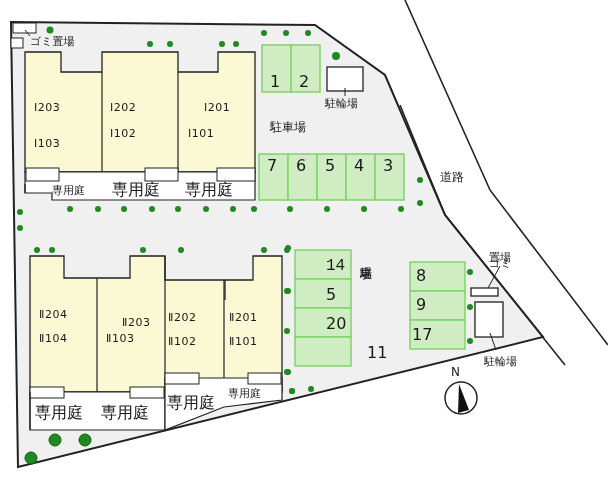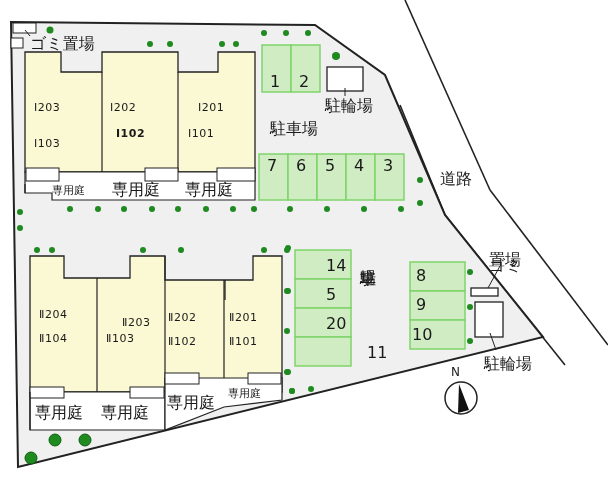--- a/index.html
+++ b/index.html
@@ -2,22 +2,22 @@
 <html><head>
 <meta charset="utf-8">
 <style>
   html, body { margin:0; padding:0; background:#ffffff; }
   body { width:608px; height:480px; position:relative; overflow:hidden; font-family:"DejaVu Sans", sans-serif; }
   svg.base { position:absolute; left:0; top:0; }
   .lbl { position:absolute; color:#1a1a1a; white-space:nowrap; line-height:1; }
   .unit { font-family:"DejaVu Sans", sans-serif; font-size:11px; letter-spacing:0.5px; }
   .garden-big { font-size:16px; }
   .garden-small { font-size:11px; }
-  .facility { font-size:16px; }
-  .area { font-size:16px; }
+  .facility { font-size:11px; }
+  .area { font-size:12px; }
   .num { font-size:16px; }
   .vert { writing-mode:vertical-rl; }
 </style>
 </head>
 <body>
 
 <svg class="base" width="608" height="480" viewBox="0 0 608 480">
 
   <line x1="405" y1="0" x2="490" y2="190" stroke="#222" stroke-width="1.6"></line>
   <line x1="490" y1="190" x2="608" y2="345" stroke="#222" stroke-width="1.6"></line>
@@ -154,22 +154,22 @@
 <div class="lbl area" style="left:440px;top:171px;">道路</div>
 <div class="lbl area vert" style="left:360px;top:257px;">駐車場</div>
 <div class="lbl facility" style="left:489px;top:238px;margin-top:20px;">ゴミ</div>
 <div class="lbl facility" style="left:489px;top:252px;">置場</div>
 <div class="lbl facility" style="left:484px;top:356px;">駐輪場</div>
 <div class="lbl" style="left:451px;top:366px;font-size:12px;">N</div>
 
 <div class="lbl unit" style="left:34px;top:102px;">Ⅰ203</div>
 <div class="lbl unit" style="left:34px;top:128px;margin-top:10px;">Ⅰ103</div>
 <div class="lbl unit" style="left:110px;top:102px;">Ⅰ202</div>
-<div class="lbl unit" style="left:116px;top:128px;font-weight:bold;">Ⅰ102</div>
-<div class="lbl unit" style="left:198px;top:102px;text-align:center;">Ⅰ201</div>
+<div class="lbl unit" style="left:110px;top:128px;">Ⅰ102</div>
+<div class="lbl unit" style="left:204px;top:102px;text-align:center;">Ⅰ201</div>
 <div class="lbl unit" style="left:188px;top:128px;">Ⅰ101</div>
 <div class="lbl garden-small" style="left:52px;top:185px;">専用庭</div>
 <div class="lbl garden-big" style="left:112px;top:182px;">専用庭</div>
 <div class="lbl garden-big" style="left:185px;top:182px;">専用庭</div>
 
 <div class="lbl unit" style="left:39px;top:309px;text-align:center;">Ⅱ204</div>
 <div class="lbl unit" style="left:39px;top:333px;">Ⅱ104</div>
 <div class="lbl unit" style="left:106px;top:317px;margin-left:16px;">Ⅱ203</div>
 <div class="lbl unit" style="left:106px;top:333px;">Ⅱ103</div>
 <div class="lbl unit" style="left:168px;top:312px;">Ⅱ202</div>
@@ -181,19 +181,19 @@
 <div class="lbl garden-big" style="left:167px;top:395px;">専用庭</div>
 <div class="lbl garden-small" style="left:228px;top:388px;">専用庭</div>
 
 <div class="lbl num" style="left:270px;top:74px;">1</div>
 <div class="lbl num" style="left:299px;top:74px;">2</div>
 <div class="lbl num" style="left:267px;top:158px;">7</div>
 <div class="lbl num" style="left:296px;top:158px;">6</div>
 <div class="lbl num" style="left:325px;top:158px;">5</div>
 <div class="lbl num" style="left:354px;top:158px;">4</div>
 <div class="lbl num" style="left:383px;top:158px;">3</div>
-<div class="lbl num" style="left:326px;top:258px;">14</div>
+<div class="lbl num" style="left:326px;top:258px;font-family:Liberation Mono, monospace;">14</div>
 <div class="lbl num" style="left:326px;top:287px;">5</div>
 <div class="lbl num" style="left:326px;top:316px;">20</div>
 <div class="lbl num" style="left:326px;top:345px;margin-left:41px;">11</div>
 <div class="lbl num" style="left:416px;top:268px;">8</div>
 <div class="lbl num" style="left:416px;top:297px;">9</div>
-<div class="lbl num" style="left:412px;top:327px;">10</div>
+<div class="lbl num" style="left:412px;top:327px;">17</div>
 
 </body></html>

